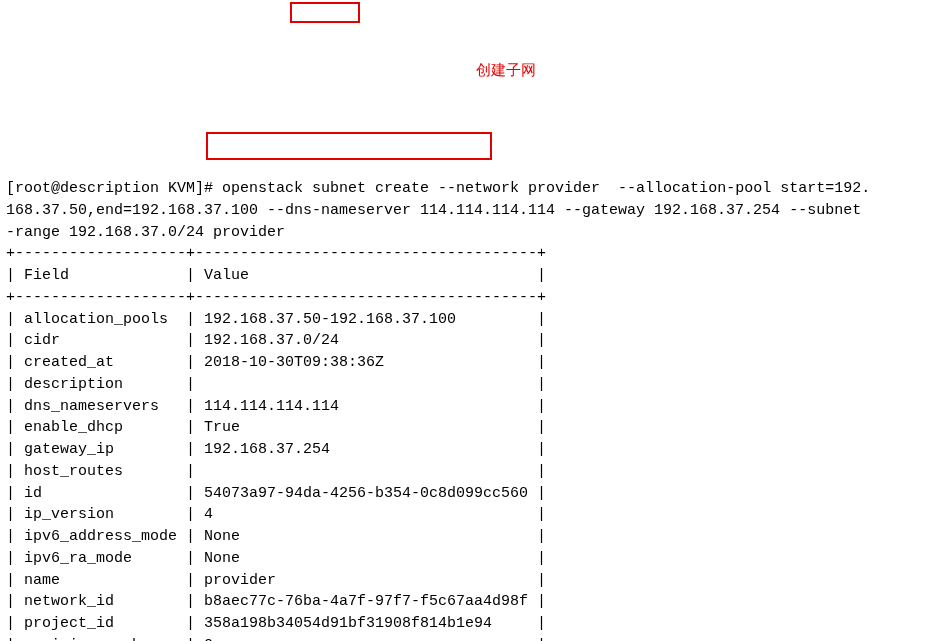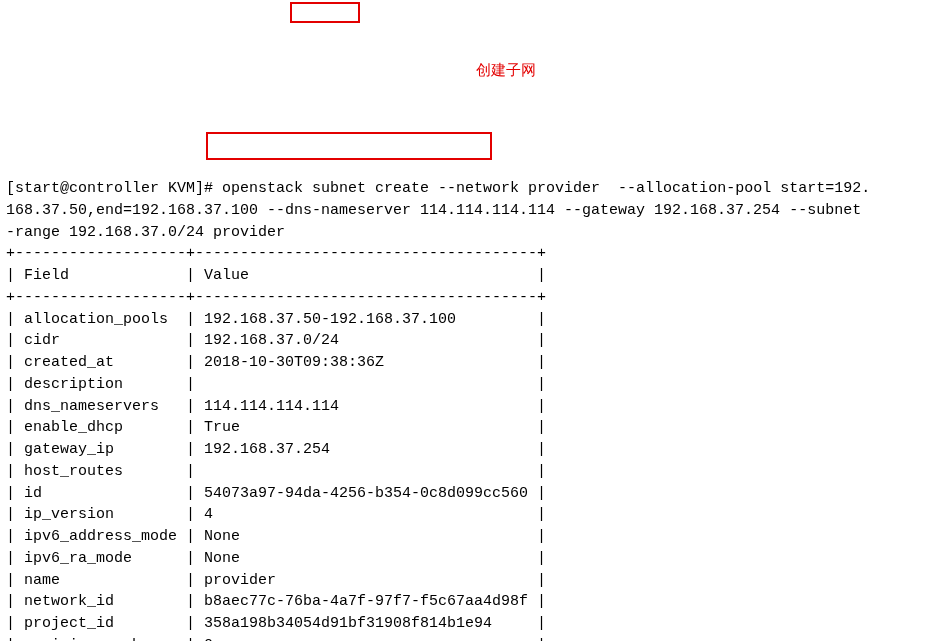--- a/index.html
+++ b/index.html
@@ -50,21 +50,21 @@
   </style>
 </head>
 <body>
 
 
 
 <div class="box-subnet"></div>
 <div class="box-alloc"></div>
 <div class="red-note">创建子网</div>
 
-<div class="terminal"><span>[start@controller KVM]# </span><span>openstack subnet create --network provider  --allocation-pool start=192.
+<div class="terminal"><span>[root@description KVM]# </span><span>openstack subnet create --network provider  --allocation-pool start=192.
 168.37.50,end=192.168.37.100 --dns-nameserver 114.114.114.114 --gateway 192.168.37.254 --subnet
 -range 192.168.37.0/24 provider</span>
 <span id="table-area">+-------------------+--------------------------------------+
 | Field             | Value                                |
 +-------------------+--------------------------------------+
 | allocation_pools  | 192.168.37.50-192.168.37.100         |
 | cidr              | 192.168.37.0/24                      |
 | created_at        | 2018-10-30T09:38:36Z                 |
 | description       |                                      |
 | dns_nameservers   | 114.114.114.114                      |

